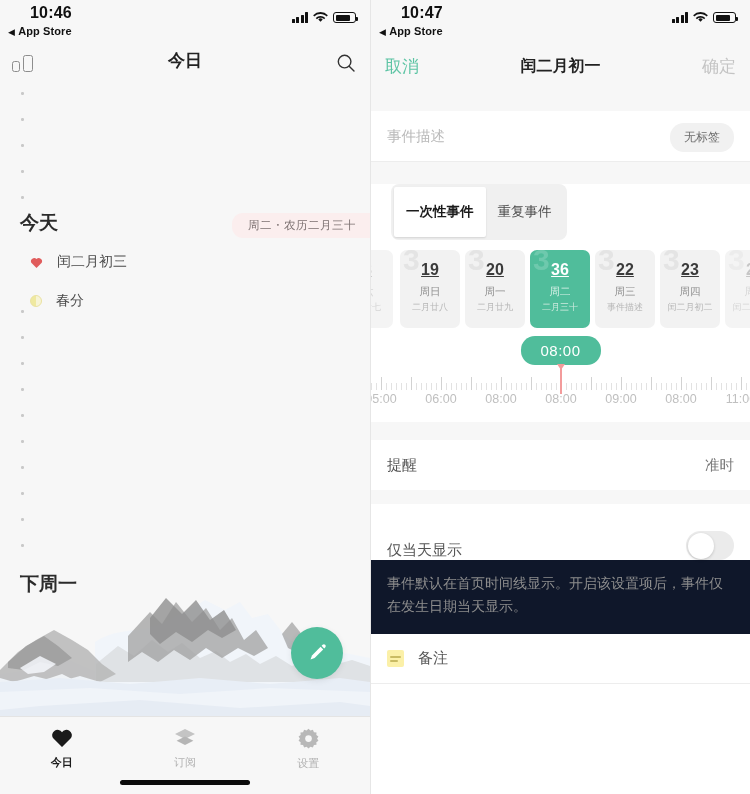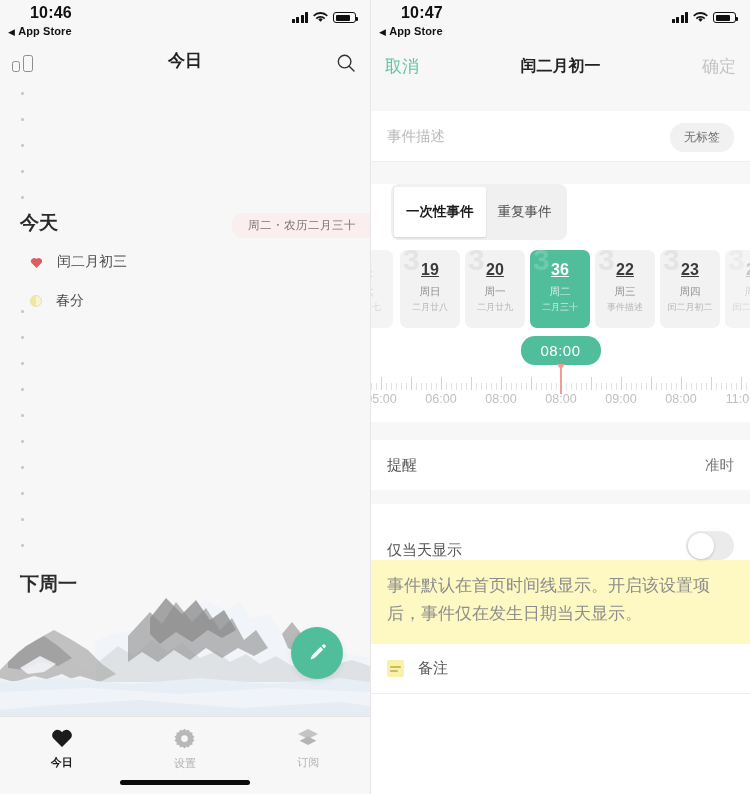--- a/index.html
+++ b/index.html
@@ -254,22 +254,22 @@
   .toggle {
     width: 48px; height: 29px; border-radius: 15px; background: #ebebeb;
     position: relative;
   }
   .toggle b {
     position: absolute; left: 1.5px; top: 1.5px;
     width: 26px; height: 26px; border-radius: 50%; background: #fff;
     box-shadow: 0 1px 3px rgba(0,0,0,0.18);
   }
   .helptext {
-    background: #fef9c3; padding: 12px 16px 16px 16px;
-    font-size: 17px; color: #8d8d8d; line-height: 1.65;
+    background: #0f172a; padding: 12px 16px 16px 16px;
+    font-size: 14px; color: #8d8d8d; line-height: 1.65;
   }
   .note-row {
     height: 50px; background: #fff; display: flex; align-items: center;
     gap: 14px; padding: 0 16px; border-bottom: 1px solid #ededed;
   }
   .note-ico { width: 17px; height: 17px; background: #fbf0a8; border-radius: 2px; position: relative; }
   .note-ico::before, .note-ico::after {
     content: ""; position: absolute; left: 3px; height: 1.5px; background: #c9bb63; border-radius: 1px;
   }
   .note-ico::before { top: 6px; width: 11px; }
@@ -384,32 +384,32 @@
     </div>
 
     <div class="tabbar">
       <div class="tab active">
         <svg width="22" height="20" viewBox="0 0 22 20">
           <path d="M11 19 L2 10 A5.3 5.3 0 0 1 11 4.3 A5.3 5.3 0 0 1 20 10 Z" fill="#1b1b1b"></path>
         </svg>
         <span class="tab-label">今日</span>
       </div>
       <div class="tab idle">
+        <svg width="22" height="20" viewBox="0 0 22 20">
+          <path d="M11 1 L21 6 L11 11 L1 6 Z" fill="#c4c4c4"></path>
+          <path d="M11 8.5 L19.4 12.7 L11 16.9 L2.6 12.7 Z" fill="#b5b5b5"></path>
+        </svg>
+        <span class="tab-label">订阅</span>
+      </div>
+      <div class="tab idle">
         <svg width="21" height="21" viewBox="0 0 22 22">
           <path d="M11 0.8 13 2.6 15.6 1.9 16.7 4.4 19.4 4.6 19.2 7.3 21.4 8.8 20 11.1 21.4 13.4 19.2 14.9 19.4 17.6 16.7 17.8 15.6 20.3 13 19.6 11 21.4 9 19.6 6.4 20.3 5.3 17.8 2.6 17.6 2.8 14.9 0.6 13.4 2 11.1 0.6 8.8 2.8 7.3 2.6 4.6 5.3 4.4 6.4 1.9 9 2.6Z" fill="#b8b8b8"></path>
           <circle cx="11" cy="11.1" r="3.5" fill="#f7f7f7"></circle>
         </svg>
         <span class="tab-label">设置</span>
-      </div>
-      <div class="tab idle">
-        <svg width="22" height="20" viewBox="0 0 22 20">
-          <path d="M11 1 L21 6 L11 11 L1 6 Z" fill="#c4c4c4"></path>
-          <path d="M11 8.5 L19.4 12.7 L11 16.9 L2.6 12.7 Z" fill="#b5b5b5"></path>
-        </svg>
-        <span class="tab-label">订阅</span>
       </div>
       <div class="home-ind"></div>
     </div>
   </div>
 
   <div class="phone-right">
 
     <div class="statusbar" style="background:#f7f7f7;">
       <div class="sb-time">10:47</div>
       <div class="sb-appstore">

